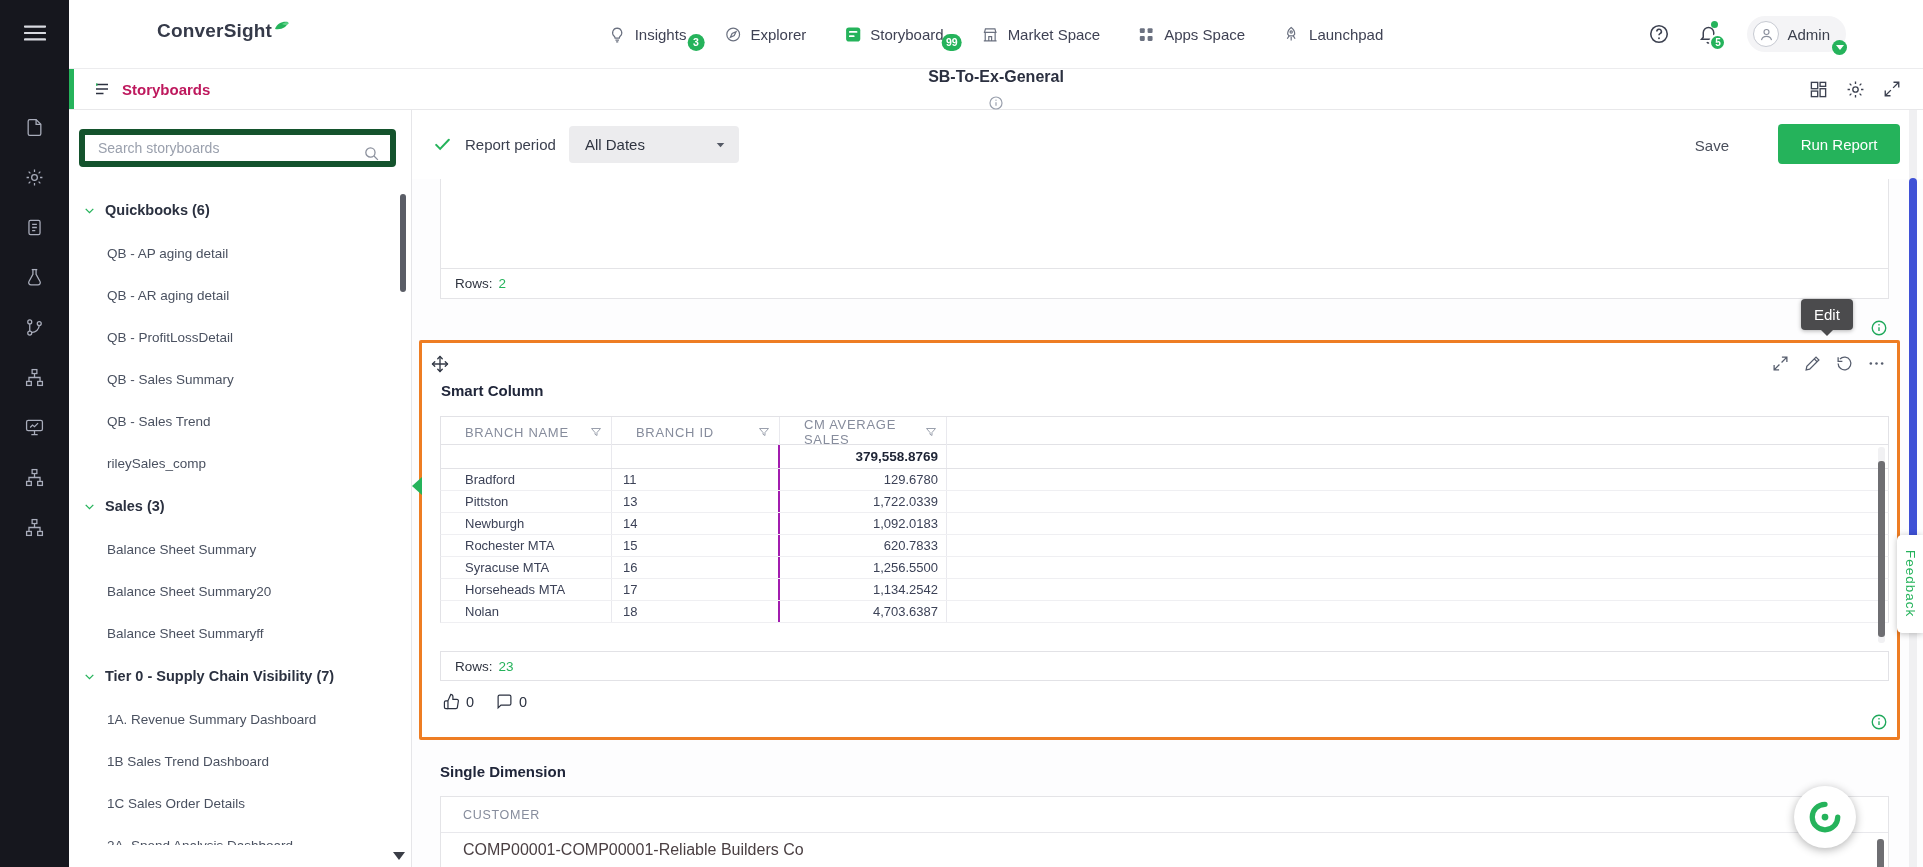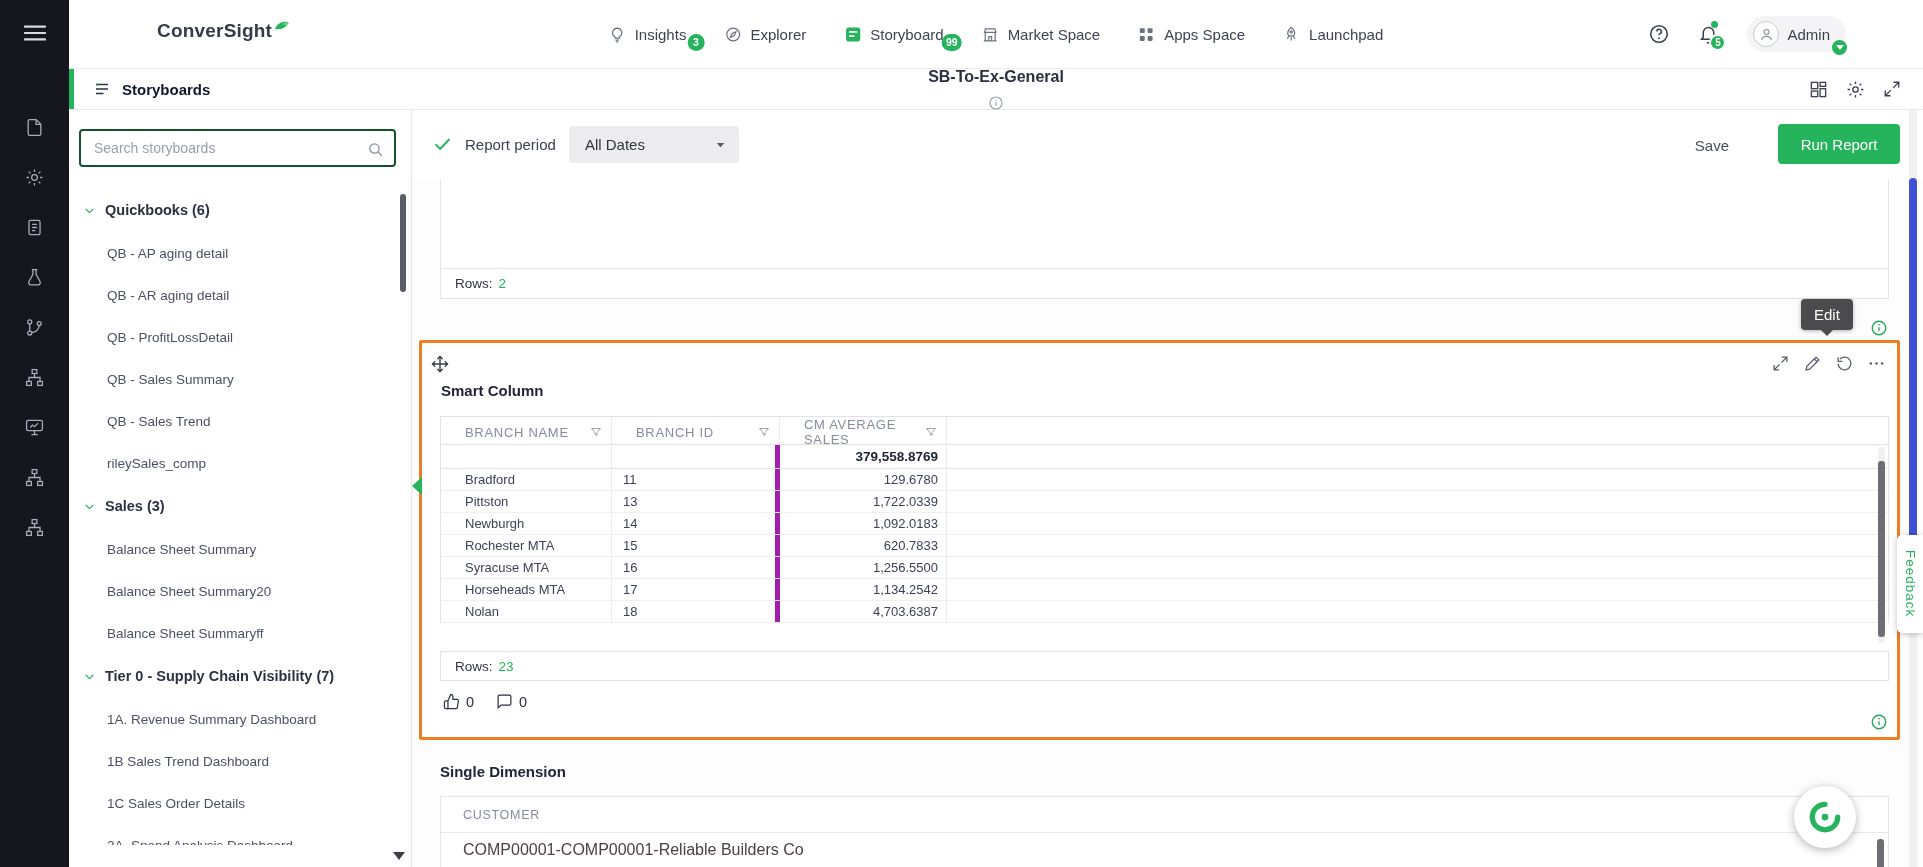--- a/index.html
+++ b/index.html
@@ -29,28 +29,28 @@
   .admin-pill { position:relative; display:flex; align-items:center; gap:8px; background:#f4f4f6; border-radius:18px; padding:5px 16px 5px 6px; cursor:pointer; }
   .avatar { width:26px; height:26px; border-radius:50%; border:1px solid #c7cad2; color:#8a8f9c; display:flex; align-items:center; justify-content:center; background:#fff; }
   .admin-name { font-size:15px; color:#3a3f4c; }
   .admin-caret { position:absolute; right:-1px; bottom:-3px; width:15px; height:15px; border-radius:50%; background:#25b35b; display:flex; align-items:center; justify-content:center; }
   .admin-caret i { display:block; width:0; height:0; border-left:4px solid transparent; border-right:4px solid transparent; border-top:5px solid #fff; }
 
   
   .subheader { position:absolute; left:69px; top:69px; right:0; height:41px; background:#fff; border-bottom:1px solid #e8e8ea; z-index:15; }
   .sub-accent { position:absolute; left:0; top:0; width:5px; height:100%; background:#25b35b; }
   .sb-left { position:absolute; left:24px; top:0; height:100%; display:flex; align-items:center; gap:11px; color:#2c3140; }
-  .sb-section { font-size:15px; font-weight:bold; color:#0f172a; }
+  .sb-section { font-size:15px; font-weight:bold; color:#be185d; }
   .sb-title-wrap { position:absolute; left:0; right:0; top:0; height:100%; display:flex; align-items:center; justify-content:center; gap:9px; pointer-events:none;flex-direction:column; }
   .sb-title { font-size:16px; font-weight:bold; color:#2b3040; }
   .sb-right { position:absolute; right:22px; top:0; height:100%; display:flex; align-items:center; gap:18px; color:#3d4250; }
 
   
   .panel { position:absolute; left:69px; top:110px; width:343px; bottom:0; background:#fff; border-right:1px solid #e6e6e9; z-index:10; }
-  .search-box { position:absolute; left:10px; top:19px; width:317px; height:38px; border:2px solid #14532d; border-radius:4px; background:#fff; }
+  .search-box { position:absolute; left:10px; top:19px; width:317px; height:38px; border:6px solid #14532d; border-radius:4px; background:#fff; }
   .search-box input { width:100%; height:100%; border:none; outline:none; background:transparent; padding:0 38px 0 13px; font-size:14px; color:#333; font-family:inherit; }
   .search-box input::placeholder { color:#9aa0ad; }
   .search-ic { position:absolute; right:10px; top:10px; color:#8a8f9c; cursor:pointer; }
   .tree { position:absolute; left:0; top:78px; right:16px; bottom:22px; overflow:hidden; }
   .tree-group { height:44px; display:flex; align-items:center; gap:9px; padding-left:14px; font-size:14.5px; font-weight:bold; color:#2b3140; cursor:pointer; }
   .tree-group .chev { color:#25b35b; }
   .tree-item { height:42px; display:flex; align-items:center; padding-left:38px; font-size:13.5px; color:#4a5160; cursor:pointer; white-space:nowrap; }
   .panel-thumb { position:absolute; right:5px; top:84px; width:6px; height:98px; background:#5a5d66; border-radius:3px; cursor:pointer; }
   .panel-down { position:absolute; right:4px; bottom:5px; color:#3a3d46; cursor:pointer; }
 
@@ -89,21 +89,21 @@
   .tg { display:grid; grid-template-columns:171px 168px 167px 1fr; align-items:center; }
   .t-head { height:29px; border:1px solid #e2e2e6; background:#fff; }
   .th { height:100%; display:flex; align-items:center; justify-content:space-between; padding:0 9px 0 24px; font-size:13px; letter-spacing:.7px; color:#868c9c; border-right:1px solid #e9e9ee; }
   .th.last { border-right:none; }
   .funnel { color:#9aa0ad; cursor:pointer; flex:none; }
   .t-sum { height:24px; border:1px solid #e2e2e6; border-top:none; }
   .t-sum .c3 { font-weight:bold; color:#1d2334; font-size:13.5px; }
   .t-row { height:22px; border-left:1px solid #e2e2e6; border-right:1px solid #e2e2e6; border-bottom:1px solid #efeff2; font-size:13px; color:#3c4257; }
   .t-row:last-child { border-bottom:1px solid #e2e2e6; }
   .c1 { padding-left:24px; border-right:1px solid #e9e9ee; height:100%; display:flex; align-items:center; }
-  .c2 { padding-left:11px; border-right:5px solid #a21caf; height:100%; display:flex; align-items:center; }
+  .c2 { padding-left:11px; border-right:2px solid #a21caf; height:100%; display:flex; align-items:center; }
   .c3 { padding-right:8px; border-right:1px solid #e9e9ee; height:100%; display:flex; align-items:center; justify-content:flex-end; }
   .c4 { height:100%; }
   .t-scroll { position:absolute; right:4px; top:31px; width:7px; height:196px; background:#f1f1f3; border-radius:3px; }
   .t-thumb { position:absolute; left:0; top:14px; width:7px; height:176px; background:#6e6e72; border-radius:3px; cursor:pointer; }
 
   .rows-bar2 { position:absolute; left:18px; top:308px; width:1449px; height:30px; border:1px solid #e2e2e6; display:flex; align-items:center; gap:6px; padding-left:14px; font-size:13.5px; color:#2f3440; background:#fff; }
   .social { position:absolute; left:21px; top:350px; display:flex; align-items:center; gap:22px; color:#2b3140; font-size:14.5px; }
   .soc { display:flex; align-items:center; gap:6px; cursor:pointer; }
   .info-two { position:absolute; right:9px; bottom:6px; }
 

